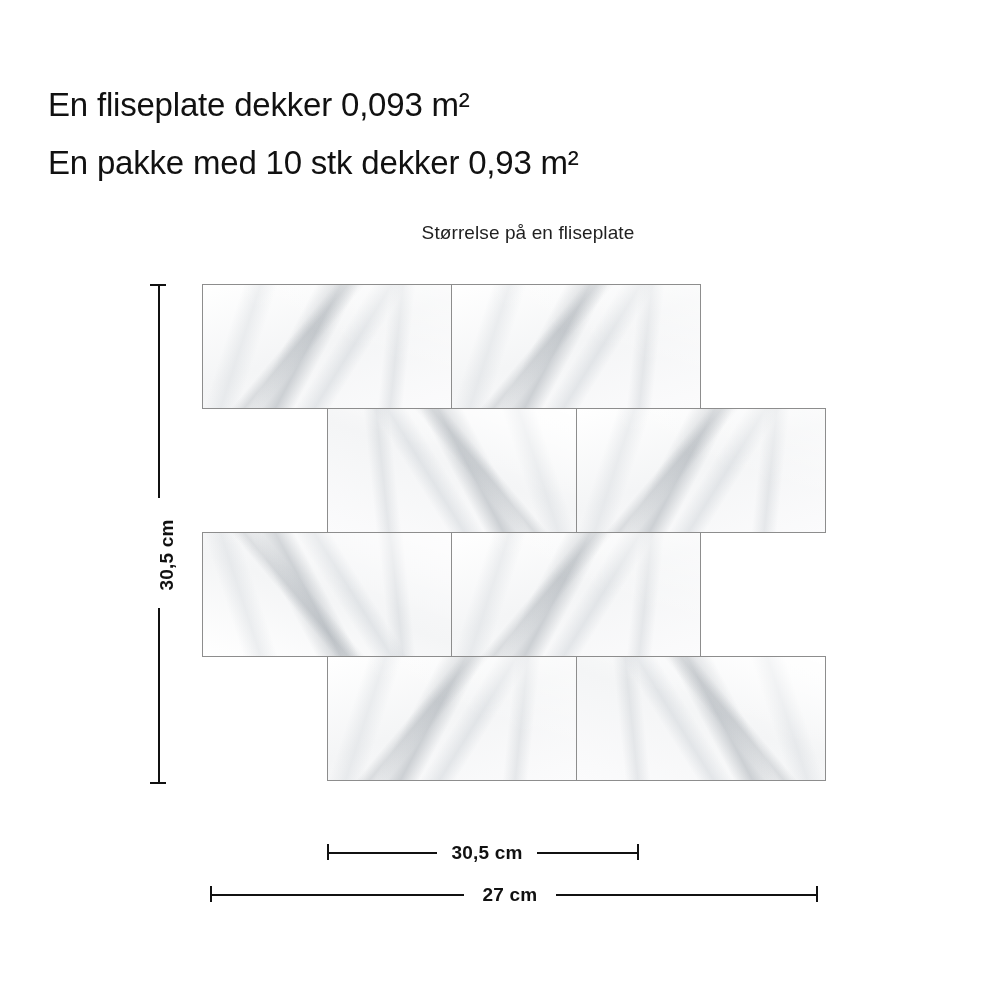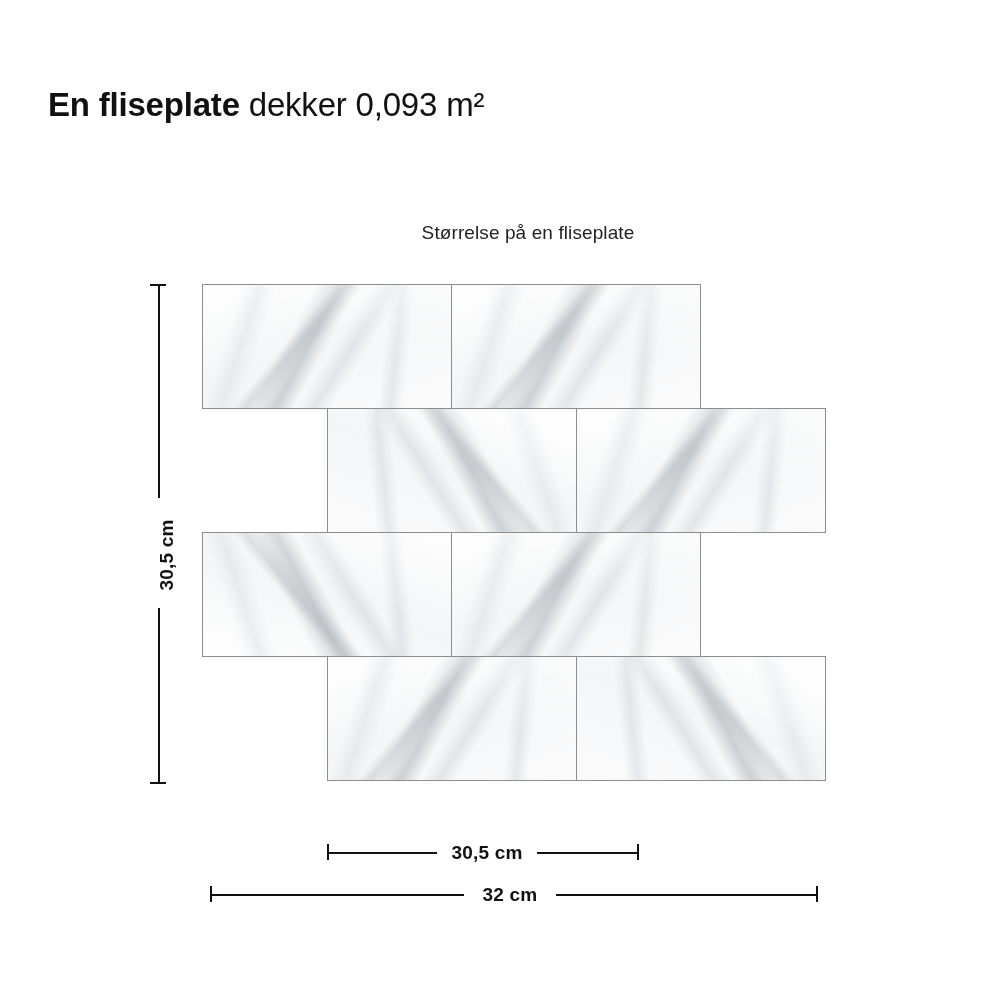--- a/index.html
+++ b/index.html
@@ -29,21 +29,21 @@
     left: 48px;
     width: 910px;
     font-size: 33px;
     line-height: 1.42;
     letter-spacing: -0.2px;
     color: #111111;
     white-space: nowrap;
   }
   .headline-1 { top: 82px; }
   .headline-2 { top: 140px; }
-  .headline .lead { font-weight: 700; }
+  .headline .lead { font-weight: 400; }
   .headline .strong { font-weight: 400; }
 
   .subtitle {
     position: absolute;
     top: 222px;
     left: 0;
     width: 1000px;
     text-align: center;
     font-size: 19px;
     font-weight: 400;
@@ -122,20 +122,23 @@
 </style>
 </head>
 <body>
 
 <div class="stage">
 
   <div class="headline headline-1">
     <span class="lead">En fliseplate </span><span class="strong">dekker 0,093 m²</span>
   </div>
 
+  <div class="headline headline-2">
+    <span class="lead">En pakke med 10 stk </span><span class="strong">dekker 0,93 m²</span>
+  </div>
 
   <div class="subtitle">Størrelse på en fliseplate</div>
 
   <div class="tiles">
 
     <div class="tile" style="left:0px; top:0px; width:250px; height:125px;">
       <div class="marble"></div>
         <div class="gloss"></div>
     </div>
     <div class="tile" style="left:249px; top:0px; width:250px; height:125px;">
@@ -185,16 +188,16 @@
     <div class="cap-v" style="left:637px; top:844px;"></div>
     <div class="dim-bg-gap" style="left:437px; top:840px; width:100px; height:26px;"></div>
     <div class="dim-label" style="left:437px; top:842px; width:100px; text-align:center;">30,5 cm</div>
   </div>
 
   <div>
     <div class="dim-line h-line" style="left:210px; top:894px; width:608px;"></div>
     <div class="cap-v" style="left:210px; top:886px;"></div>
     <div class="cap-v" style="left:816px; top:886px;"></div>
     <div class="dim-bg-gap" style="left:464px; top:882px; width:92px; height:26px;"></div>
-    <div class="dim-label" style="left:464px; top:884px; width:92px; text-align:center;">32 cm</div>
+    <div class="dim-label" style="left:464px; top:884px; width:92px; text-align:center;">27 cm</div>
   </div>
 
 </div>
 
 </body></html>

